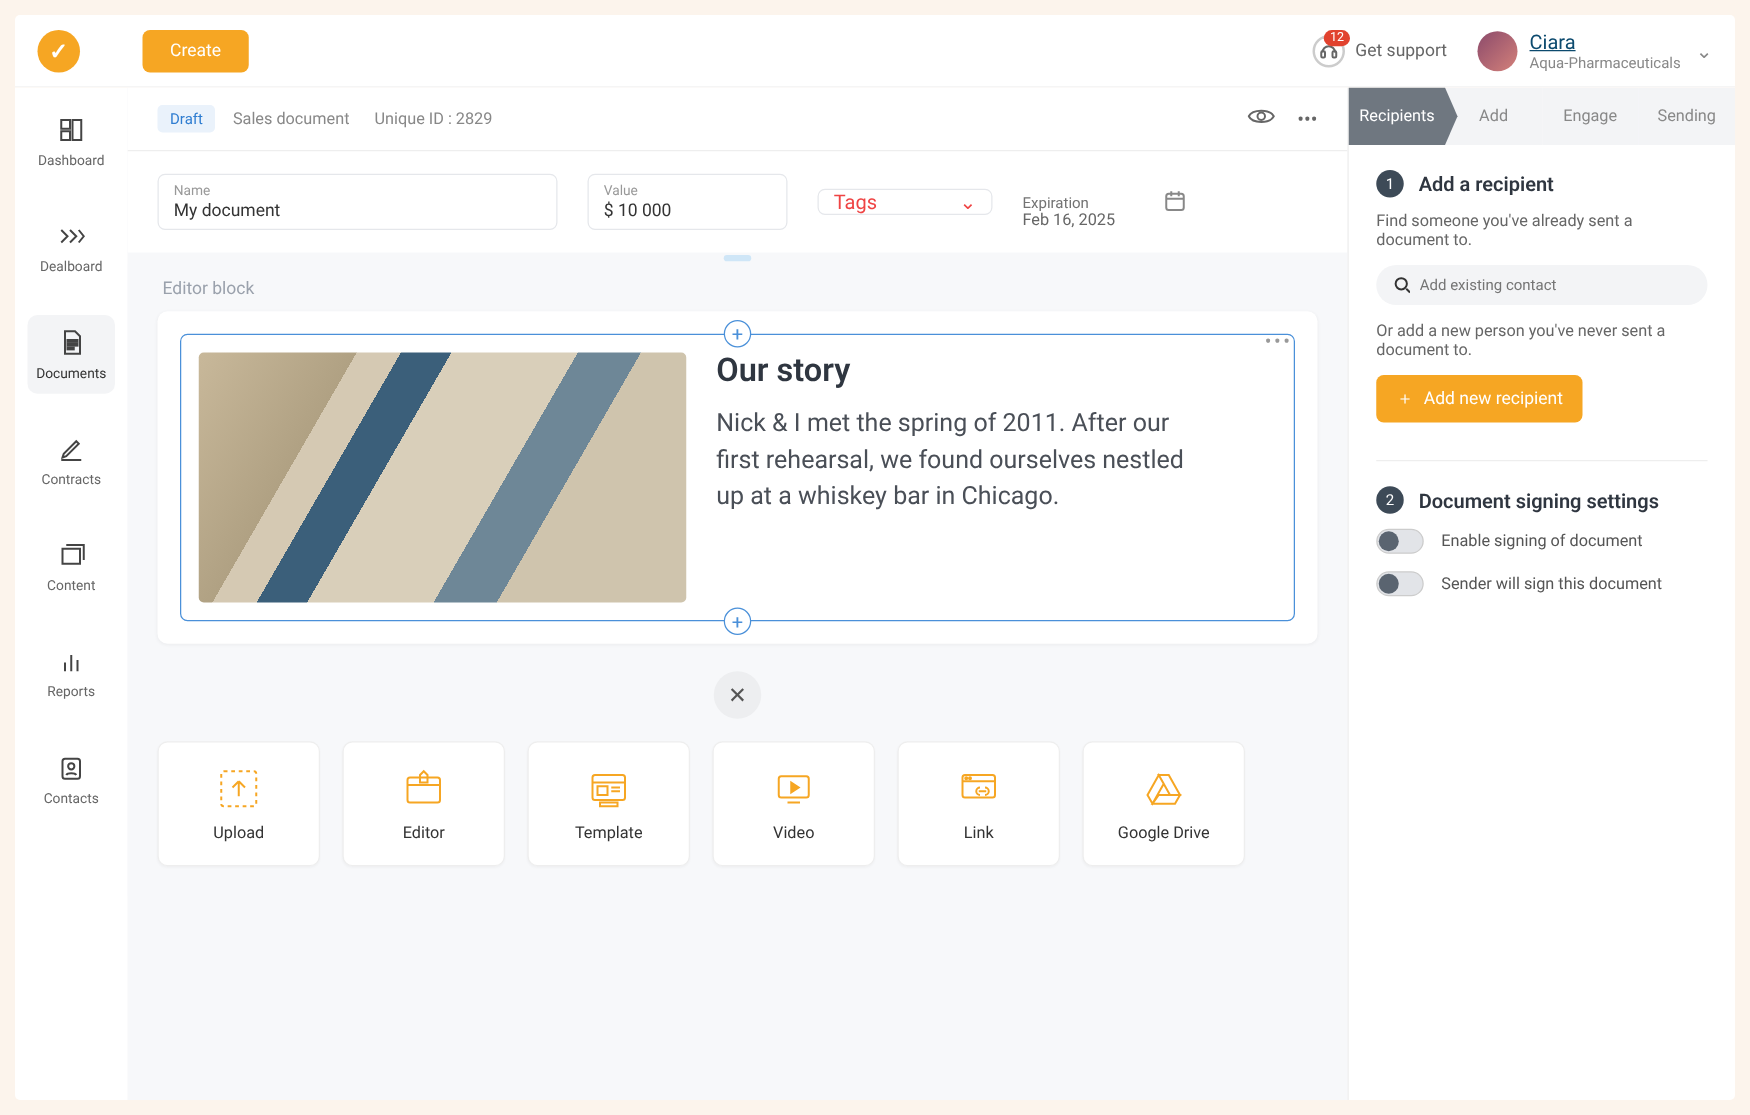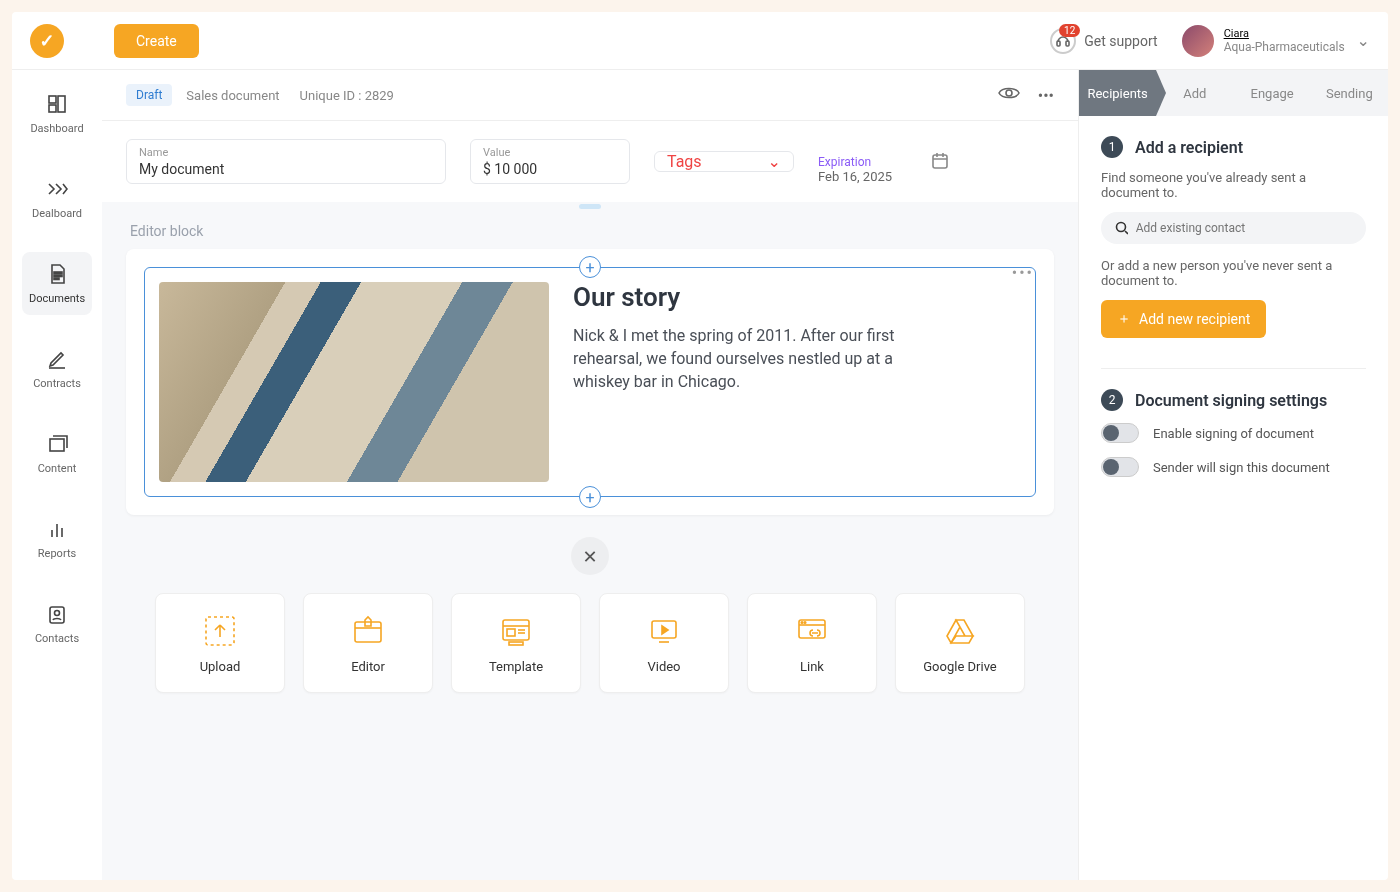--- a/index.html
+++ b/index.html
@@ -10,21 +10,21 @@
 .logo-check{color:#fff;font-size:18px;font-weight:bold;}
 .create-btn{margin-left:50px;background:#f6a623;color:#fff;border:none;border-radius:6px;padding:9px 22px;font-size:14px;cursor:pointer;}
 .search-wrap{margin-left:60px;display:flex;align-items:center;background:#f3f4f6;border-radius:24px;padding:8px 16px;width:300px;color:#777;}
 .search-input{border:none;background:transparent;outline:none;margin-left:8px;font-size:14px;color:#333;width:100%;}
 .topbar-spacer{flex:1;}
 .support{display:flex;align-items:center;gap:8px;color:#666;font-size:14px;position:relative;cursor:pointer;}
 .support-icon{position:relative;width:26px;height:26px;border:2px solid #ccc;border-radius:50%;display:flex;align-items:center;justify-content:center;}
 .badge{position:absolute;top:-6px;right:-6px;background:#e1422e;color:#fff;border-radius:10px;font-size:10px;padding:1px 5px;}
 .user-block{display:flex;align-items:center;margin-left:24px;cursor:pointer;}
 .avatar{width:32px;height:32px;border-radius:50%;background:linear-gradient(135deg,#8b4a6b,#d4817a);margin-right:10px;}
-.user-name{font-size:11px;color:#000000;text-decoration:underline;}
+.user-name{font-size:16px;color:#0c4a6e;text-decoration:underline;}
 .user-sub{font-size:12px;color:#888;}
 .chev{margin-left:12px;color:#888;}
 .body-row{flex:1;display:flex;background:#fff;border-radius:0 0 4px 4px;overflow:hidden;}
 .leftnav{width:90px;display:flex;flex-direction:column;align-items:center;padding-top:12px;gap:22px;}
 .nav-item{width:70px;display:flex;flex-direction:column;align-items:center;padding:10px 0;border-radius:8px;cursor:pointer;color:#666;}
 .nav-item.active{background:#f3f4f6;color:#333;}
 .nav-icon{width:24px;height:24px;display:flex;align-items:center;justify-content:center;margin-bottom:6px;color:#444;}
 .nav-label{font-size:11px;}
 .main{flex:1;background:#f7f8fa;padding:0;overflow:auto;}
 .right-panel{width:310px;border-left:1px solid #eee;display:flex;flex-direction:column;}
@@ -36,38 +36,38 @@
 .doc-head-spacer{flex:1;}
 .eye-icon, .dots-icon{color:#666;margin-left:18px;cursor:pointer;}
 .doc-fields{display:flex;align-items:center;gap:24px;padding:18px 24px;}
 .field{display:flex;flex-direction:column;border:1px solid #e5e7eb;border-radius:6px;padding:6px 12px;background:#fff;}
 .field-label{font-size:11px;color:#999;}
 .field-value{font-size:14px;color:#333;margin-top:2px;}
 .name-field{flex:0 0 320px;}
 .value-field{flex:0 0 160px;}
 .tags-field{flex:0 0 140px;display:flex;flex-direction:row;align-items:center;justify-content:space-between;padding:0 12px;color:#ef4444;}
 .exp-block{display:flex;flex-direction:column;color:#666;font-size:13px;}
-.exp-label{font-size:12px;color:#8b5cf6;margin-top:16px;}
+.exp-label{font-size:12px;color:#737373;margin-top:16px;}
 .cal-icon{color:#888;margin-left:14px;cursor:pointer;}
 .handle-bar{display:flex;justify-content:center;padding:2px 0;}
 .handle{width:22px;height:5px;background:#cfe6f7;border-radius:3px;}
 
 .editor-area{padding:8px 24px 24px;background:#f7f8fa;}
 .editor-title{color:#9aa1ac;font-size:14px;margin:4px 0 10px 4px;}
 .editor-card{background:#fff;border-radius:8px;padding:18px;box-shadow:0 1px 3px rgba(0,0,0,.05);position:relative;}
 .card-dots{position:absolute;top:14px;right:20px;color:#999;cursor:pointer;letter-spacing:2px;}
 .selected-block{border:1.5px solid #4a90d9;border-radius:6px;padding:14px;display:flex;gap:24px;position:relative;}
 .plus-handle{position:absolute;left:50%;transform:translateX(-50%);width:22px;height:22px;border-radius:50%;background:#fff;border:1.5px solid #4a90d9;color:#4a90d9;display:flex;align-items:center;justify-content:center;font-size:16px;cursor:pointer;}
 .plus-top{top:-12px;}
 .plus-bot{bottom:-12px;}
 .story-img{width:390px;height:200px;border-radius:4px;background:linear-gradient(120deg,#c8b89a 0%,#b0a183 25%,#d5c9b3 25%,#d5c9b3 32%,#3b5f7a 32%,#3b5f7a 40%,#d9cfba 40%,#d9cfba 60%,#6e8797 60%,#6e8797 70%,#cfc4ad 70%);position:relative;overflow:hidden;}
 .story-text h2{font-size:26px;font-weight:600;color:#2f3640;margin-bottom:12px;}
-.story-text p{font-size:16px;color:#4a4f57;line-height:1.45;max-width:380px;}
+.story-text p{font-size:20px;color:#4a4f57;line-height:1.45;max-width:380px;}
 .close-round{width:38px;height:38px;border-radius:50%;background:#edeef0;display:flex;align-items:center;justify-content:center;color:#555;margin:22px auto 18px;cursor:pointer;font-size:18px;}
-.tiles{display:flex;gap:18px;justify-content:center;}
+.tiles{display:flex;gap:18px;}
 .tile{width:130px;height:100px;background:#fff;border:1px solid #eee;border-radius:8px;display:flex;flex-direction:column;align-items:center;justify-content:center;gap:10px;cursor:pointer;box-shadow:0 1px 2px rgba(0,0,0,.03);}
 .tile-icon{color:#f6a623;width:36px;height:36px;display:flex;align-items:center;justify-content:center;}
 .tile-label{font-size:13px;color:#333;}
 
 .stepper{display:flex;height:46px;}
 .step{flex:1;display:flex;align-items:center;justify-content:center;font-size:13px;color:#888;position:relative;background:#f3f4f6;cursor:pointer;}
 .step.active{background:#6f7780;color:#fff;}
 .step::after{content:"";position:absolute;right:-10px;top:0;border-top:23px solid transparent;border-bottom:23px solid transparent;border-left:10px solid #f3f4f6;z-index:1;}
 .step.active::after{border-left-color:#6f7780;}
 .step:last-child::after{display:none;}

